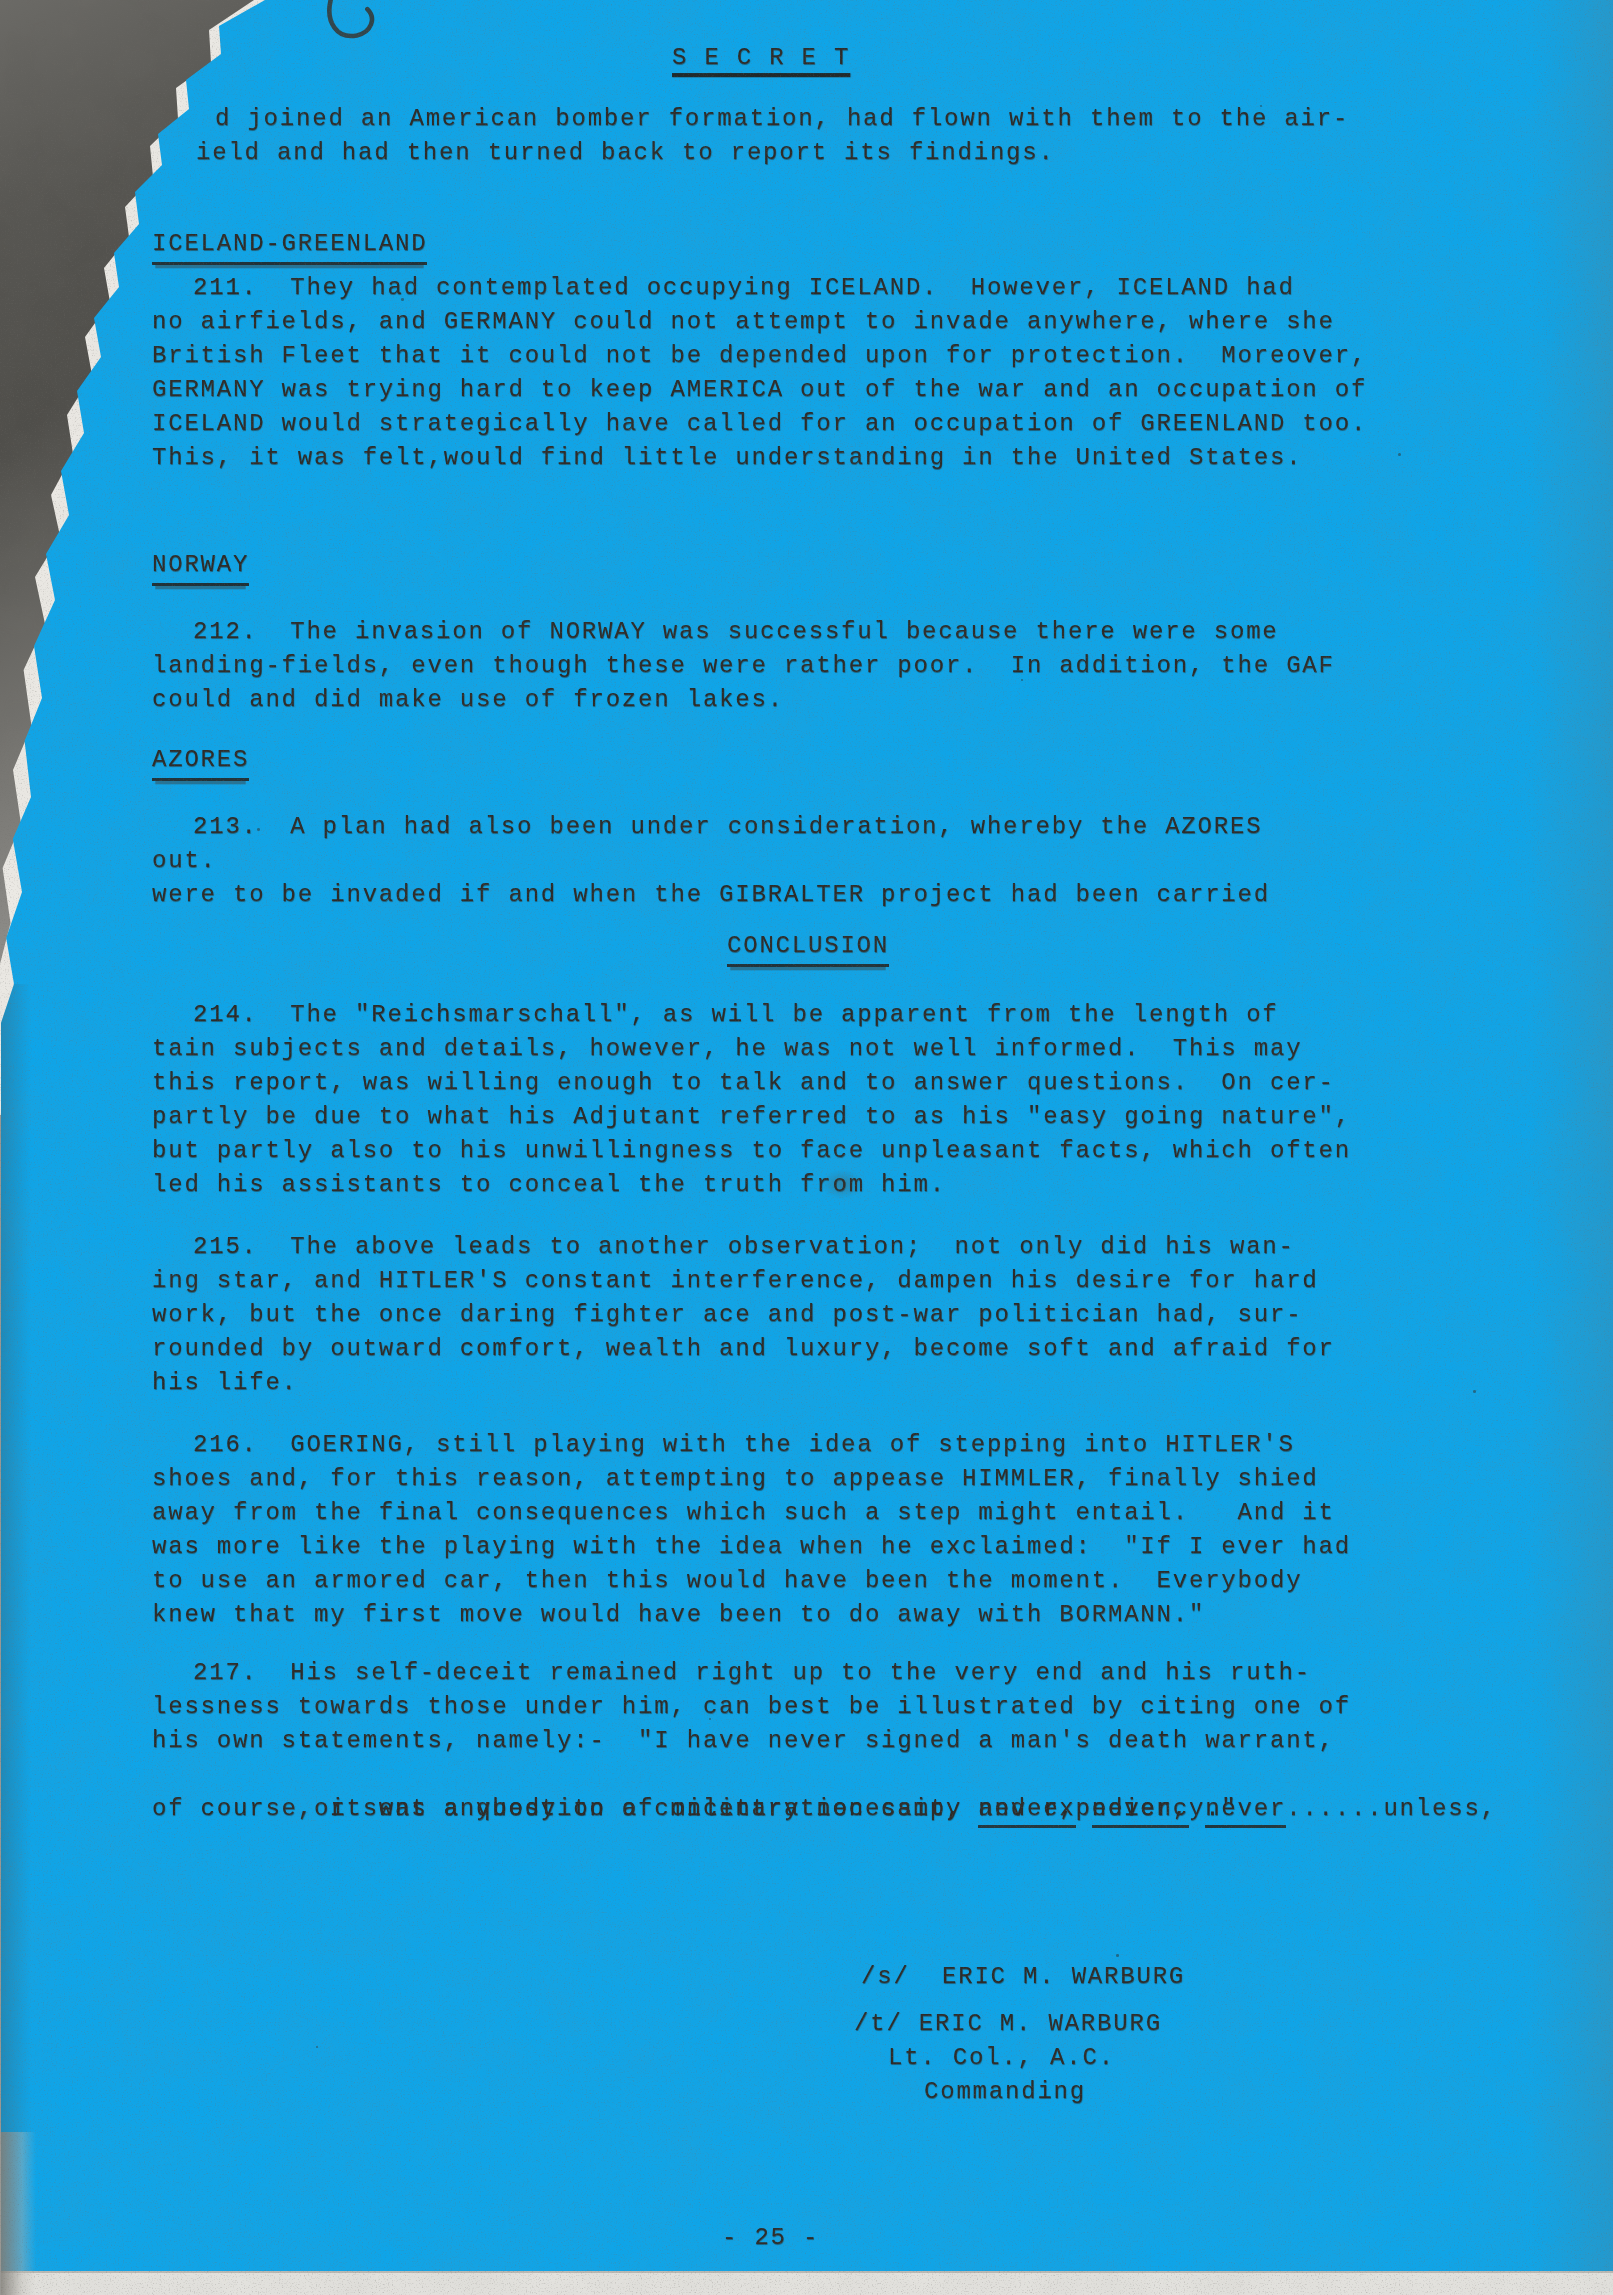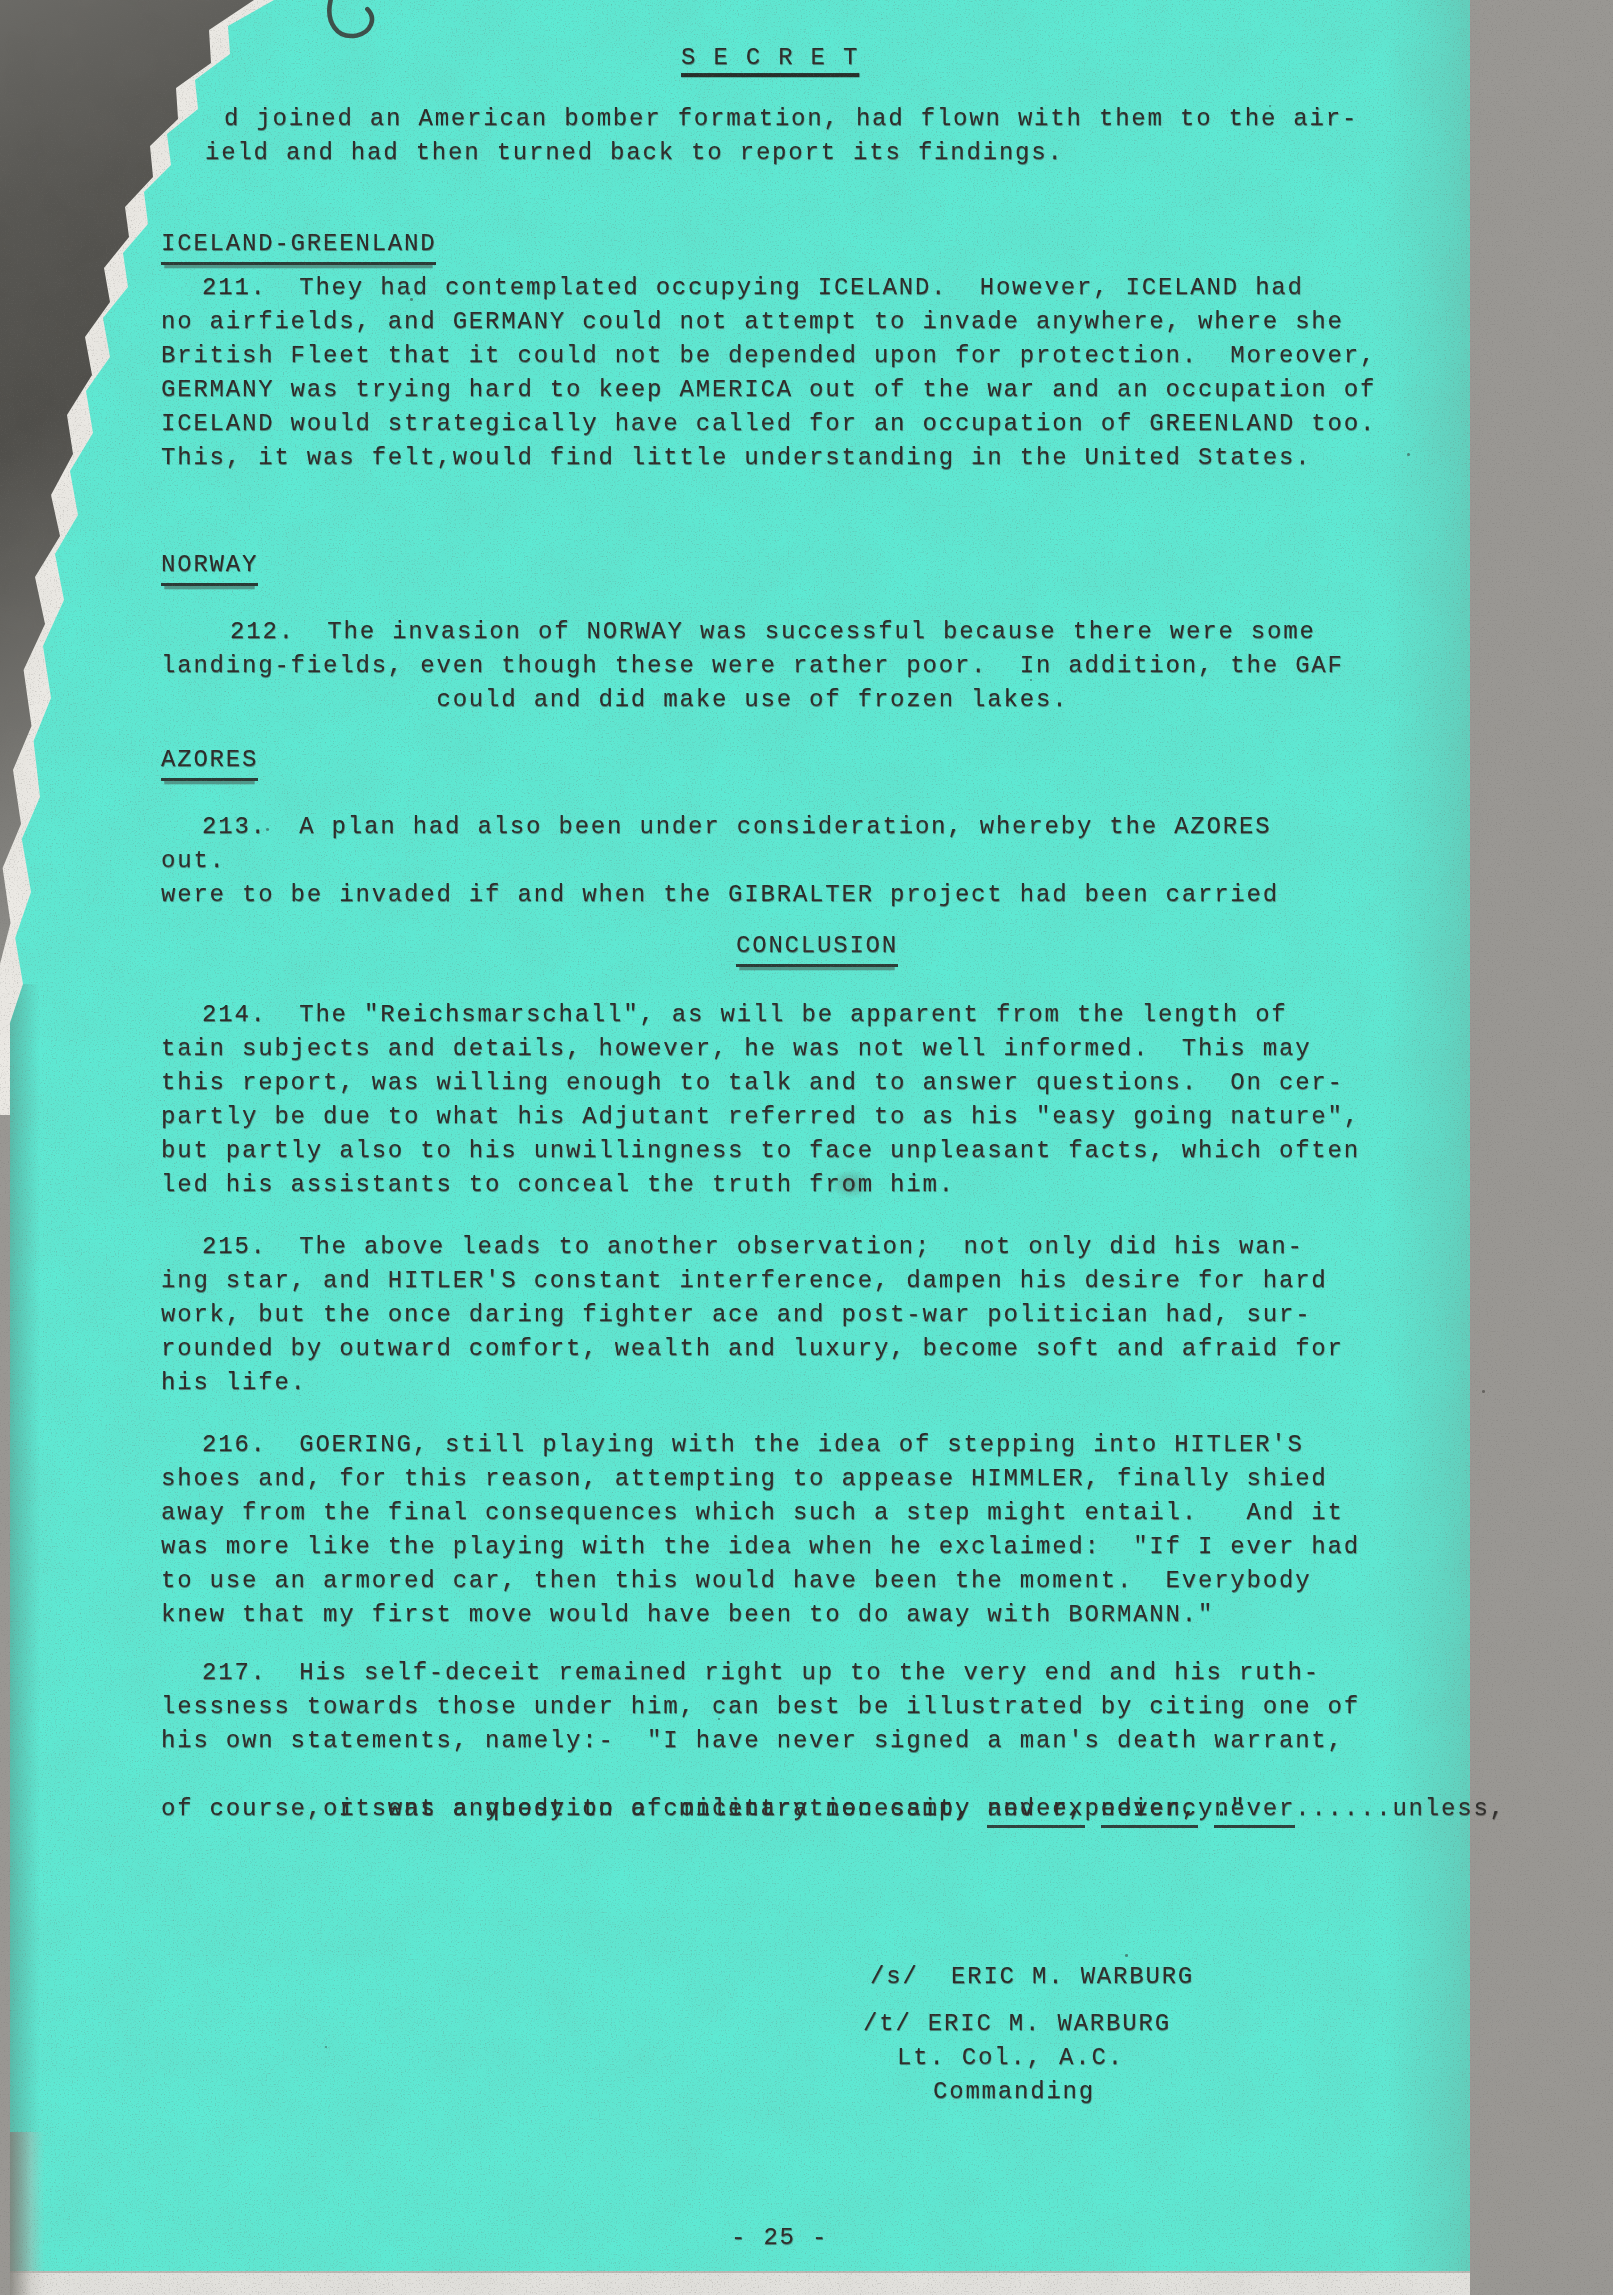--- a/index.html
+++ b/index.html
@@ -15,22 +15,22 @@
     position:absolute;left:0;top:0;width:367px;height:1115px;
     background:linear-gradient(155deg,#6a6965 0%,#555450 18%,#4e4d49 34%,#6f6e6a 55%,#8f8e8a 75%,#b3b2ae 100%);
   }
   
   .tear-fiber{
     position:absolute;left:0;top:0;width:367px;height:1115px;
     background:#edebe6;
     clip-path:polygon(254px 0,209px 30px,211px 63px,176px 88px,178px 119px,150px 146px,153px 177px,125px 207px,129px 237px,104px 268px,110px 302px,85px 337px,92px 375px,67px 415px,73px 454px,51px 495px,60px 536px,35px 577px,45px 624px,23.6px 670px,31.5px 726px,13px 770px,21px 824px,2.6px 868px,10.5px 923px,0 964px,0 1115px,367px 1115px,367px 0);
   }
   .paper{
-    position:absolute;left:10px;top:0;width:1460px;height:2295px;
-    background:#5eead4;
+    position:absolute;left:1px;top:0;width:1613px;height:2295px;
+    background:#0ea5e9;
     clip-path:polygon(264px 0,1613px 0,1613px 2295px,0 2295px,0 1023px,13px 984px,5.2px 938px,21px 892px,11.8px 839px,30px 797px,23.6px 741px,41px 698px,33px 646px,54px 600px,45px 554px,68px 515px,60px 471px,83px 433px,76px 391px,100px 357px,93px 318px,118px 287px,113px 253px,138px 224px,134px 192px,161px 165px,157px 134px,188px 109px,185px 80px,220px 54px,218px 26px);
   }
   .edge-left{position:absolute;left:0;top:984px;width:30px;height:1312px;
     background:linear-gradient(to right,rgba(70,68,64,.28),rgba(70,68,64,0));}
   .edge-right{position:absolute;right:0;top:0;width:85px;height:100%;
     background:linear-gradient(to left,rgba(110,106,100,.20),rgba(110,106,100,0));}
   .bottom-strip{position:absolute;left:0;top:2271px;width:100%;height:25px;
     background:#e4e3df;border-top:2px solid rgba(140,138,132,.45);}
   .corner-bl{position:absolute;left:0;top:2132px;width:35px;height:164px;
     background:linear-gradient(to right,rgba(130,128,122,.85),rgba(190,188,182,.4) 60%,rgba(190,188,182,0));}
@@ -108,21 +108,21 @@
         <div class="line first">211.  They had contemplated occupying ICELAND.  However, ICELAND had</div>
         <div class="line">no airfields, and GERMANY could not attempt to invade anywhere, where she</div>
         <div class="line">British Fleet that it could not be depended upon for protection.  Moreover,</div>
         <div class="line">GERMANY was trying hard to keep AMERICA out of the war and an occupation of</div>
         <div class="line">ICELAND would strategically have called for an occupation of GREENLAND too.</div>
         <div class="line">This, it was felt,would find little understanding in the United States.</div>
       </div>
 
       <div class="heading" style="left:151px;top:548px;">NORWAY</div>
 
-      <div class="abs" style="left:151px;top:615px;text-align:center;">
+      <div class="abs" style="left:151px;top:615px;">
         <div class="line first">212.  The invasion of NORWAY was successful because there were some</div>
         <div class="line">landing-fields, even though these were rather poor.  In addition, the GAF</div>
         <div class="line">could and did make use of frozen lakes.</div>
       </div>
 
       <div class="heading" style="left:151px;top:743px;">AZORES</div>
 
       <div class="abs" style="left:151px;top:810px;">
         <div class="line first">213.  A plan had also been under consideration, whereby the AZORES</div>
         <div class="line">out.</div>

